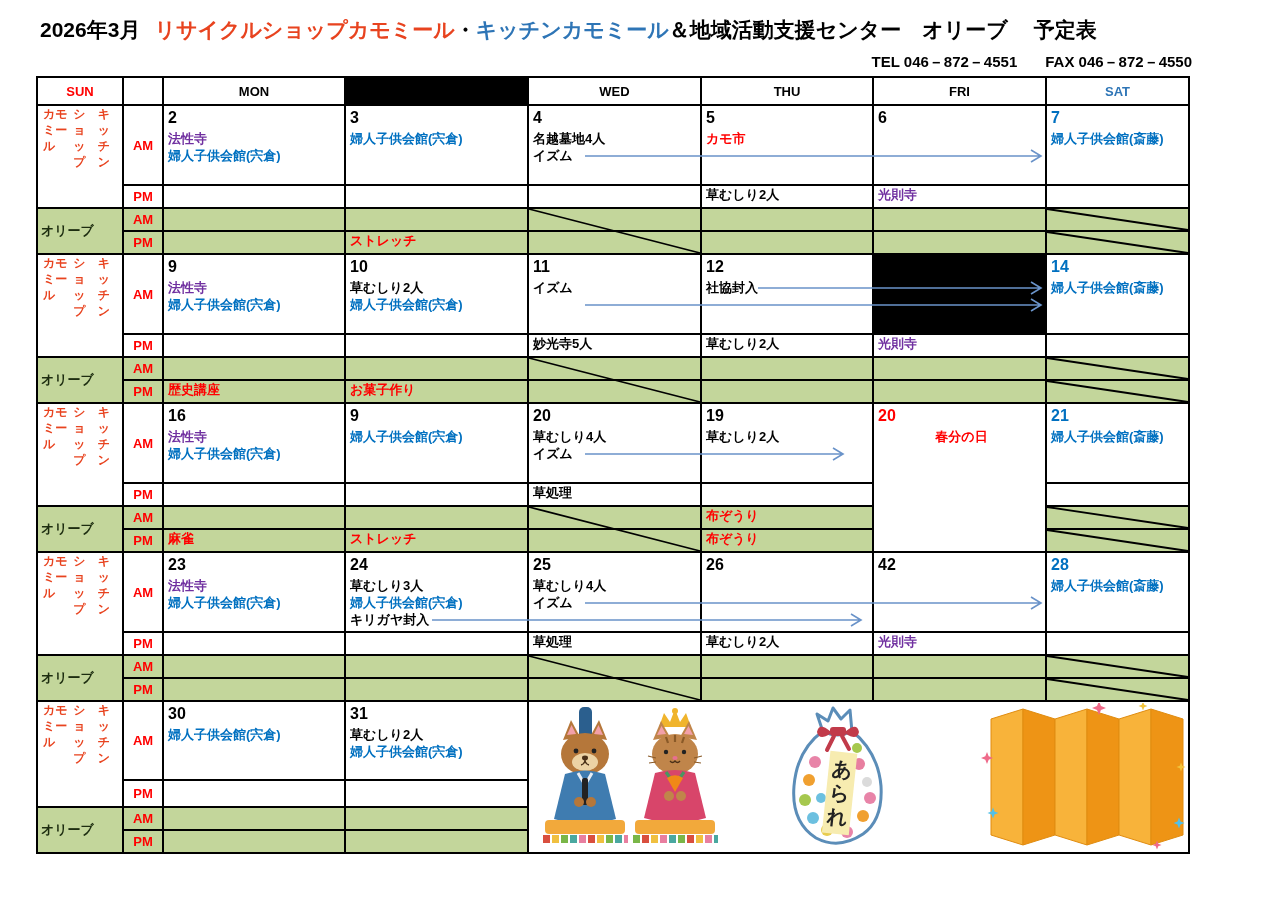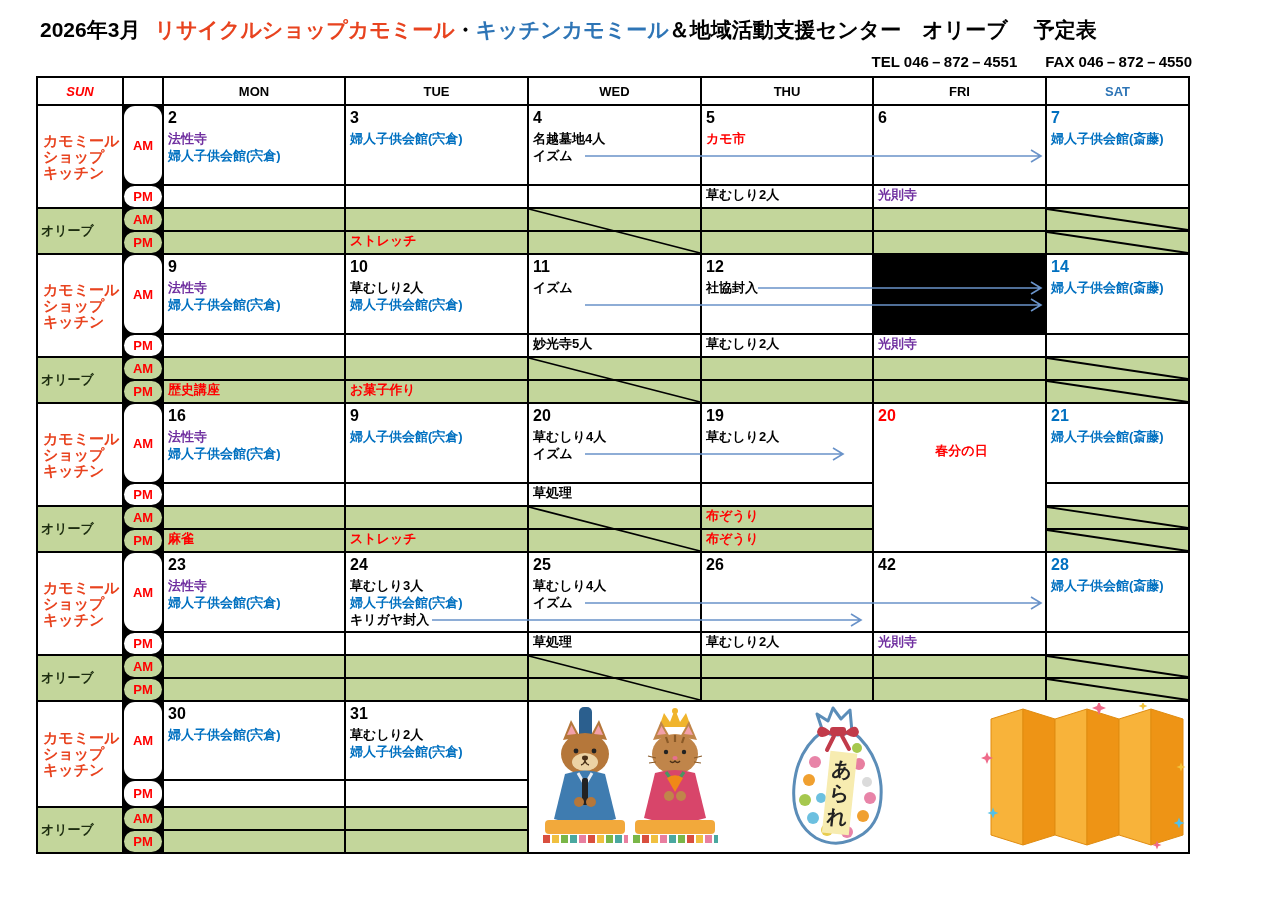--- a/index.html
+++ b/index.html
@@ -17,51 +17,50 @@
 
   .cal{
     position:absolute;left:36px;top:76px;
     display:grid;background:#000;padding:2px;gap:2px;
     grid-template-columns:84px 38px 180px 181px 171px 170px 171px 141px;
     grid-template-rows:26px 78px 21px 21px 21px 78px 21px 21px 21px 78px 21px 21px 21px 78px 21px 21px 21px 77px 25px 21px 21px;
   }
   .cell{background:#fff;position:relative;overflow:hidden;}
   .g{background:#c3d69b;}
   .hd{display:flex;align-items:center;justify-content:center;font-size:13px;color:#000;}
-  .hd.sun{color:#ff0000;font-style:italic;}
+  .hd.sun{color:#ff0000;}
   .hd.sat{color:#2e75b6;}
   .date{font-size:16px;line-height:20px;padding:2px 0 2px 4px;color:#000;}
   .date.bl{color:#0070c0;}
   .date.rd{color:#ff0000;}
   .ln{display:block;line-height:17px;padding-left:4px;font-size:13px;white-space:nowrap;}
   .k{color:#000;}.r{color:#ff0000;}.b{color:#0070c0;}.p{color:#7030a0;}
-  .shop{color:#e8431f;display:flex;flex-direction:column;justify-content:center;padding-left:5px;font-size:15px;line-height:16px;}
+  .shop{color:#e8431f;display:flex;flex-direction:row;justify-content:center;padding-left:5px;font-size:12px;line-height:16px;}
   .olab{display:flex;align-items:center;padding-left:3px;font-size:13px;color:#1d2d10;}
-  .ap{display:flex;align-items:center;justify-content:center;color:#ff0000;font-size:13px;border-radius:11px;}
-  .hname{text-align:center;margin-top:14px;padding-left:4px;}
+  .ap{display:flex;align-items:center;justify-content:center;color:#ff0000;font-size:13px;}
+  .hname{text-align:center;padding-left:4px;}
   .overlay{position:absolute;left:0;top:0;pointer-events:none;z-index:6;}
   .ill{position:relative;}
   .ill svg{position:absolute;}
 </style>
 </head>
 <body>
 
 <div class="title">
   <span>2026年3月</span><span class="t-orange">リサイクルショップカモミール</span><span class="t-black">・</span><span class="t-blue">キッチンカモミール</span><span class="t-black">＆地域活動支援センター　オリーブ</span><span class="t-black t-sched">予定表</span>
 </div>
 <div class="telfax">
   <span>TEL 046－872－4551</span><span class="fax">FAX 046－872－4550</span>
 </div>
 
 <div class="cal">
 
   <div class="cell hd sun" style="grid-area:1/1">SUN</div>
   <div class="cell" style="grid-area:1/2"></div>
   <div class="cell hd" style="grid-area:1/3">MON</div>
-  <div class="cell hd" style="grid-area:1/4">TUE</div>
   <div class="cell hd" style="grid-area:1/5">WED</div>
   <div class="cell hd" style="grid-area:1/6">THU</div>
   <div class="cell hd" style="grid-area:1/7">FRI</div>
   <div class="cell hd sat" style="grid-area:1/8">SAT</div>
 
   <div class="cell shop" style="grid-area:2/1/span 2">
     <span>カモミール</span>
       <span>ショップ</span>
       <span>キッチン</span>
   </div>

